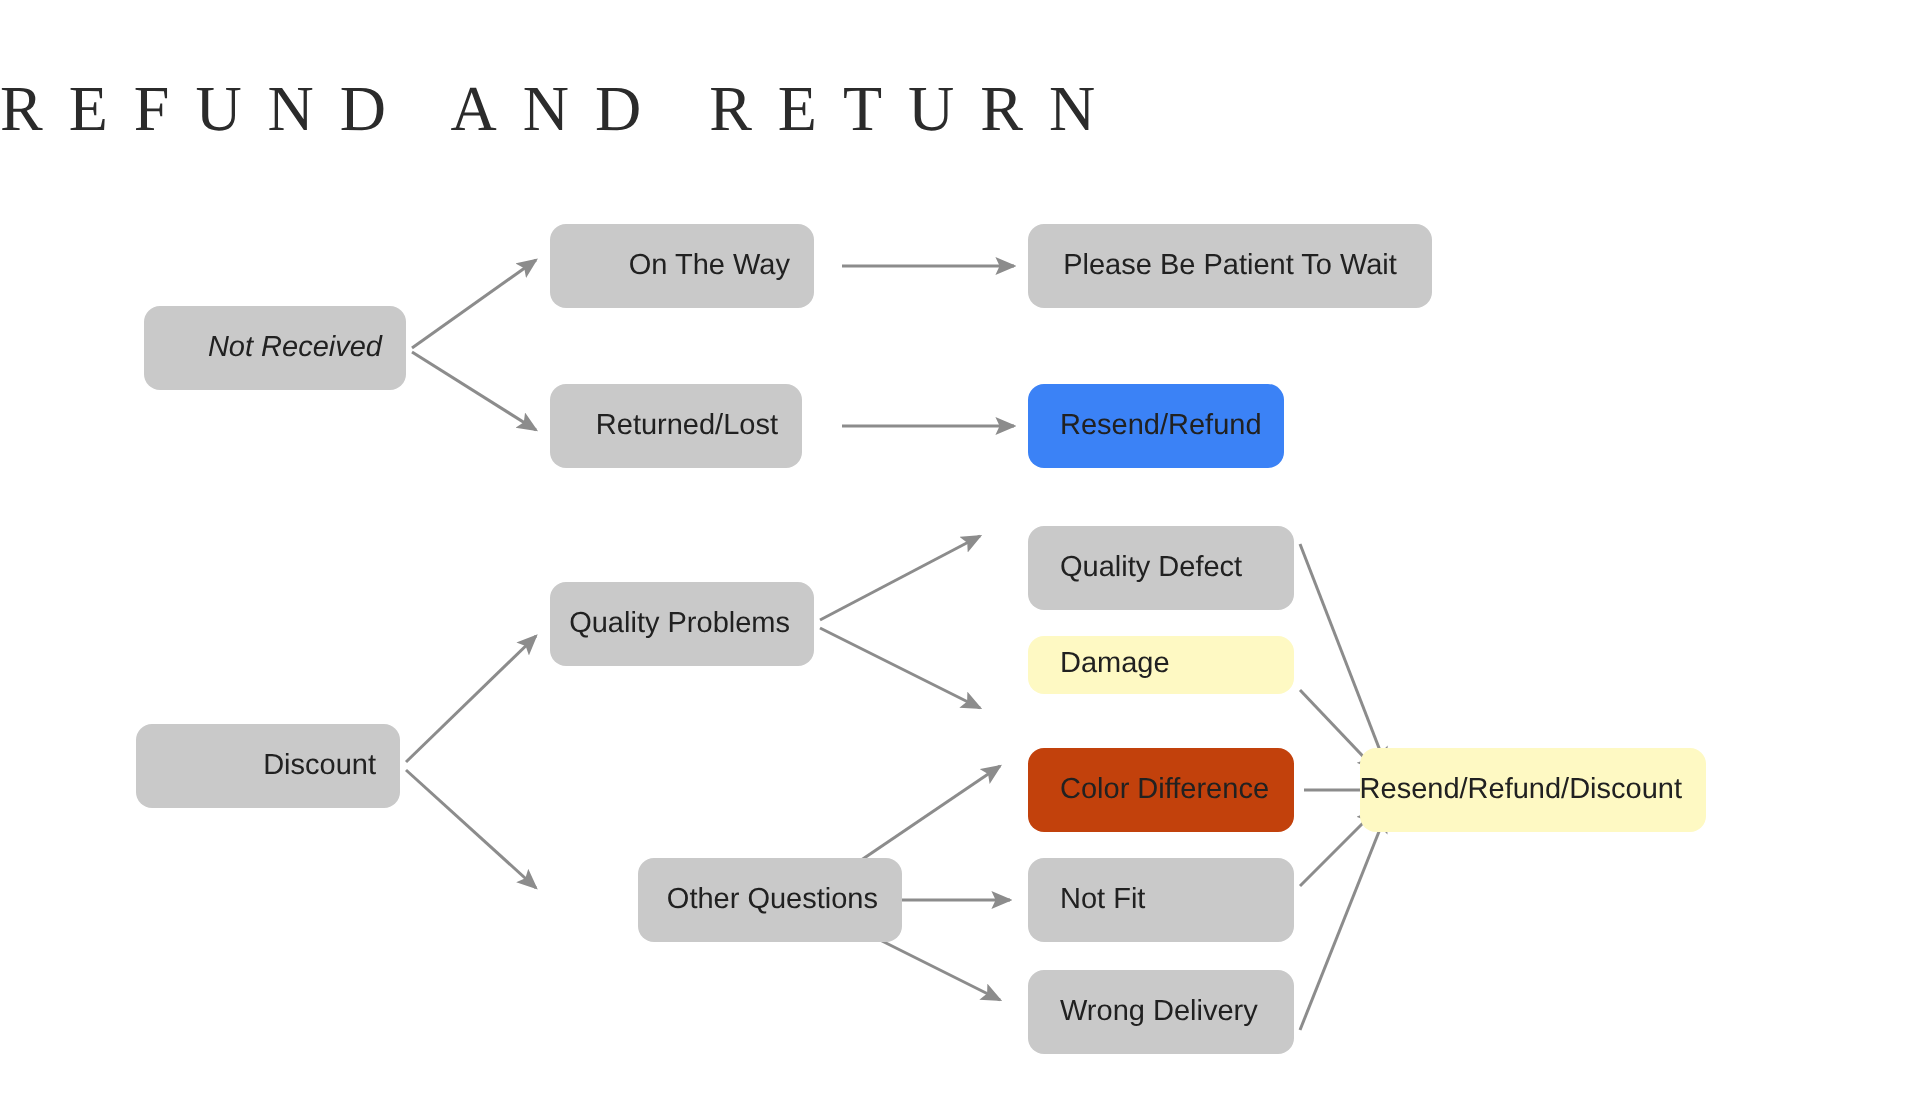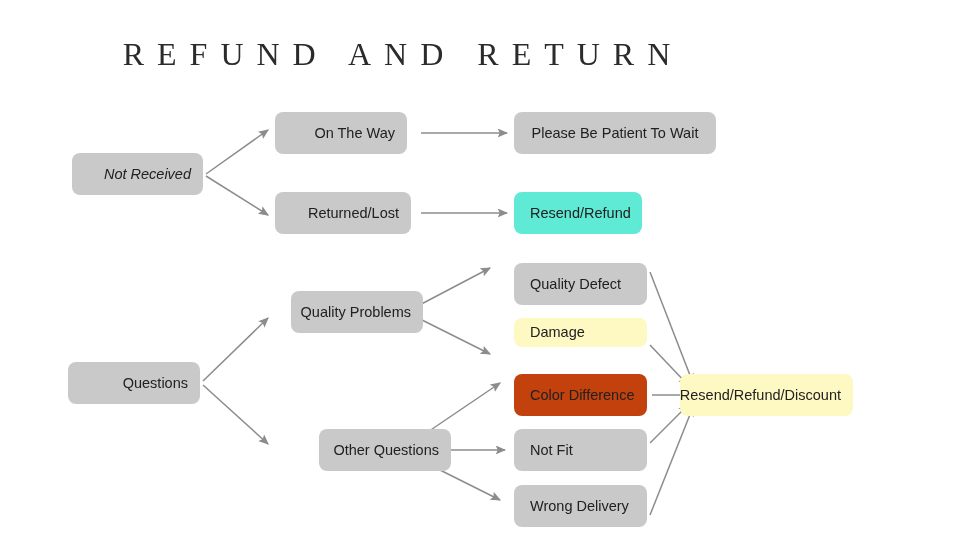--- a/index.html
+++ b/index.html
@@ -17,21 +17,20 @@
     position: relative;
     width: 960px;
     height: 560px;
     background: #ffffff;
   }
   #title {
     position: absolute;
     left: 0;
     top: 36px;
     width: 806px;
-    text-align: center;
     font-family: "Liberation Serif", serif;
     font-size: 32px;
     font-weight: 400;
     letter-spacing: 13px;
     color: #2b2b2b;
     white-space: nowrap;
   }
   #edges {
     position: absolute;
     left: 0;
@@ -94,33 +93,33 @@
       </g>
   </svg>
 
   <div id="nodes">
       <div class="node center" style="left: 72px; top: 153px; width: 131px; height: 42px; background: rgb(201, 201, 201); color: rgb(33, 33, 33); font-style: italic;">
         <span>Not Received</span>
       </div>
       <div class="node center" style="left: 275px; top: 112px; width: 132px; height: 42px; background: rgb(201, 201, 201); color: rgb(33, 33, 33);">
         <span>On The Way</span>
       </div>
-      <div class="node center" style="left: 275px; top: 192px; width: 136px; height: 42px; background: rgb(201, 201, 201); color: rgb(33, 33, 33);">
+      <div class="node center" style="left: 275px; top: 192px; width: 126px; height: 42px; background: rgb(201, 201, 201); color: rgb(33, 33, 33);">
         <span>Returned/Lost</span>
       </div>
       <div class="node left" style="left: 514px; top: 112px; width: 202px; height: 42px; background: rgb(201, 201, 201); color: rgb(33, 33, 33); justify-content: center;">
         <span>Please Be Patient To Wait</span>
       </div>
-      <div class="node left" style="left: 514px; top: 192px; width: 128px; height: 42px; background: #5eead4; color: rgb(33, 33, 33);">
+      <div class="node left" style="left: 514px; top: 192px; width: 128px; height: 42px; background: #3b82f6; color: rgb(33, 33, 33);">
         <span>Resend/Refund</span>
       </div>
       <div class="node center" style="left: 68px; top: 362px; width: 132px; height: 42px; background: rgb(201, 201, 201); color: rgb(33, 33, 33);">
-        <span>Questions</span>
+        <span>Discount</span>
       </div>
-      <div class="node center" style="left: 275px; top: 291px; width: 132px; height: 42px; background: rgb(201, 201, 201); color: rgb(33, 33, 33); margin-left: 16px;">
+      <div class="node center" style="left: 275px; top: 291px; width: 132px; height: 42px; background: rgb(201, 201, 201); color: rgb(33, 33, 33);">
         <span>Quality Problems</span>
       </div>
       <div class="node center" style="left: 275px; top: 429px; width: 132px; height: 42px; background: rgb(201, 201, 201); color: rgb(33, 33, 33); margin-left: 44px;">
         <span>Other Questions</span>
       </div>
       <div class="node left" style="left: 514px; top: 263px; width: 133px; height: 42px; background: rgb(201, 201, 201); color: rgb(33, 33, 33);">
         <span>Quality Defect</span>
       </div>
       <div class="node left" style="left: 514px; top: 318px; width: 133px; height: 29px; background: #fef9c3; color: rgb(33, 33, 33);">
         <span>Damage</span>

